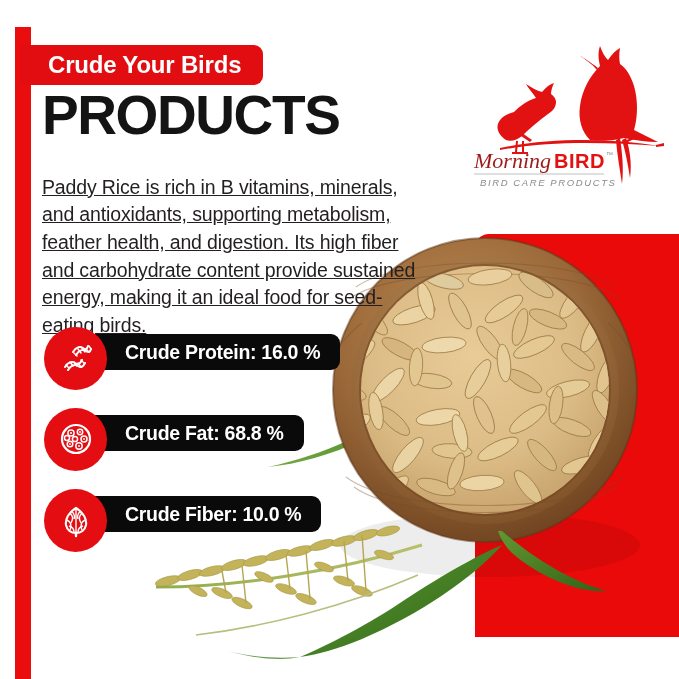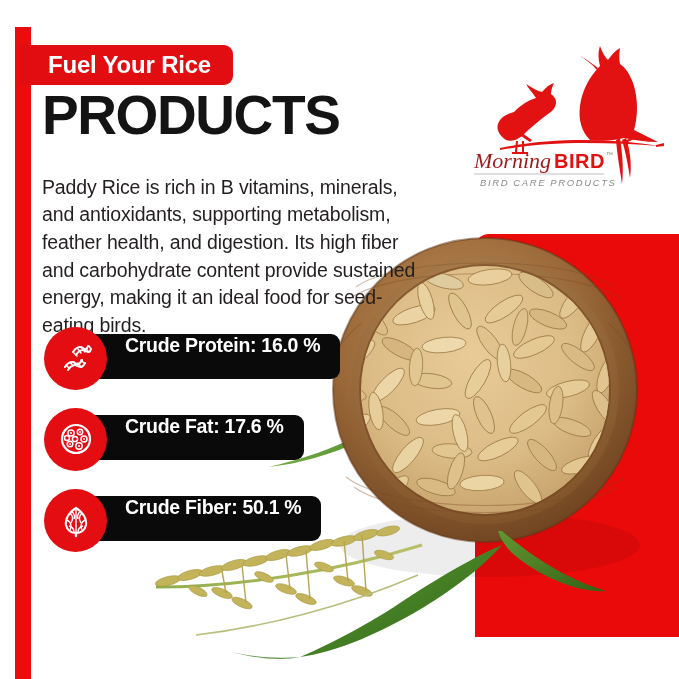--- a/index.html
+++ b/index.html
@@ -75,42 +75,43 @@
   
   .description {
     position: absolute;
     left: 42px;
     top: 154px;
     width: 390px;
     font-size: 19.5px;
     line-height: 1.42;
     color: #231f20;
     letter-spacing: -0.15px;
+    text-decoration: underline;
   }
 
   
   .nutrient-list {
     position: absolute;
     left: 44px;
     top: 325px;
   }
   .nutrient-row {
     position: relative;
     height: 66px;
     margin-bottom: 15px;
     display: flex;
     align-items: center;
   }
   .nutrient-pill {
     position: absolute;
     left: 43px;
     top: 9px;
-    height: 45px;
+    height: 36px;
     display: flex;
-    align-items: flex-start;
+    align-items: center;
     padding: 0 20px 0 38px;
     background: #0a0a0a;
     border-radius: 9px;
     box-sizing: border-box;
     z-index: 1;
   }
   .nutrient-label {
     color: #ffffff;
     font-size: 19.5px;
     font-weight: bold;
@@ -360,21 +361,21 @@
 
       <text x="4" y="124" font-family="'Liberation Serif', serif" font-size="22" font-style="italic" fill="#9e1a1a">Morning</text>
       <text x="84" y="124" font-family="'Liberation Sans', sans-serif" font-size="20" font-weight="bold" fill="#e21212" letter-spacing="0.5">BIRD</text>
       <text x="136" y="113" font-family="'Liberation Sans', sans-serif" font-size="7" fill="#8a8a8a">™</text>
       <line x1="4" y1="130" x2="134" y2="130" stroke="#b9b9b9" stroke-width="0.9"></line>
       <text x="10" y="142" font-family="'Liberation Sans', sans-serif" font-size="9.5" font-style="italic" fill="#8a8a8a" letter-spacing="1.6">BIRD CARE PRODUCTS</text>
     </svg>
   </div>
 
   <div class="eyebrow">
-    <span class="eyebrow-label">Fuel Your Rice</span>
+    <span class="eyebrow-label">Crude Your Birds</span>
   </div>
 
   <div class="page-title">PRODUCTS</div>
 
   <p class="description">Paddy Rice is rich in B vitamins, minerals, and antioxidants, supporting metabolism, feather health, and digestion. Its high fiber and carbohydrate content provide sustained energy, making it an ideal food for seed-eating birds.</p>
 
   <div class="nutrient-list">
 
     <div class="nutrient-row">
       <div class="nutrient-pill">
@@ -399,21 +400,21 @@
             <path d="M26 10 L 29 14"></path>
               <path d="M30 11 L 33 14"></path>
             <path d="M33 8 L 35 11"></path>
           </g>
         </svg>
       </div>
     </div>
 
     <div class="nutrient-row">
       <div class="nutrient-pill">
-        <span class="nutrient-label">Crude Fat: 17.6 %</span>
+        <span class="nutrient-label">Crude Fat: 68.8 %</span>
       </div>
       <div class="nutrient-icon">
         <svg width="40" height="40" viewBox="0 0 40 40">
           <circle cx="20" cy="20" r="14" fill="none" stroke="#ffffff" stroke-width="2.2"></circle>
           <g fill="none" stroke="#ffffff" stroke-width="1.5">
             <circle cx="15" cy="14" r="3.1"></circle>
             <circle cx="24" cy="13" r="2.7"></circle>
             <circle cx="28" cy="20" r="3.0"></circle>
             <circle cx="23" cy="27" r="3.2"></circle>
             <circle cx="14" cy="25" r="2.8"></circle>
@@ -426,21 +427,21 @@
             <circle cx="28" cy="20" r="0.9"></circle>
             <circle cx="23" cy="27" r="1.0"></circle>
             <circle cx="14" cy="25" r="0.9"></circle>
           </g>
         </svg>
       </div>
     </div>
 
     <div class="nutrient-row">
       <div class="nutrient-pill">
-        <span class="nutrient-label">Crude Fiber: 50.1 %</span>
+        <span class="nutrient-label">Crude Fiber: 10.0 %</span>
       </div>
       <div class="nutrient-icon">
         <svg width="40" height="40" viewBox="0 0 40 40">
           <path d="M20 8 C 27 12 31 19 30 25 C 29 30 25 33 20 33
                    C 15 33 11 30 10 25 C 9 19 13 12 20 8 Z" fill="none" stroke="#ffffff" stroke-width="2.1"></path>
           <g fill="none" stroke="#ffffff" stroke-width="1.4">
             <path d="M20 8 L 20 33"></path>
             <path d="M14 13 C 17 16 17 20 15 23"></path>
             <path d="M26 13 C 23 16 23 20 25 23"></path>
             <path d="M11 20 C 15 22 16 26 14 30"></path>

